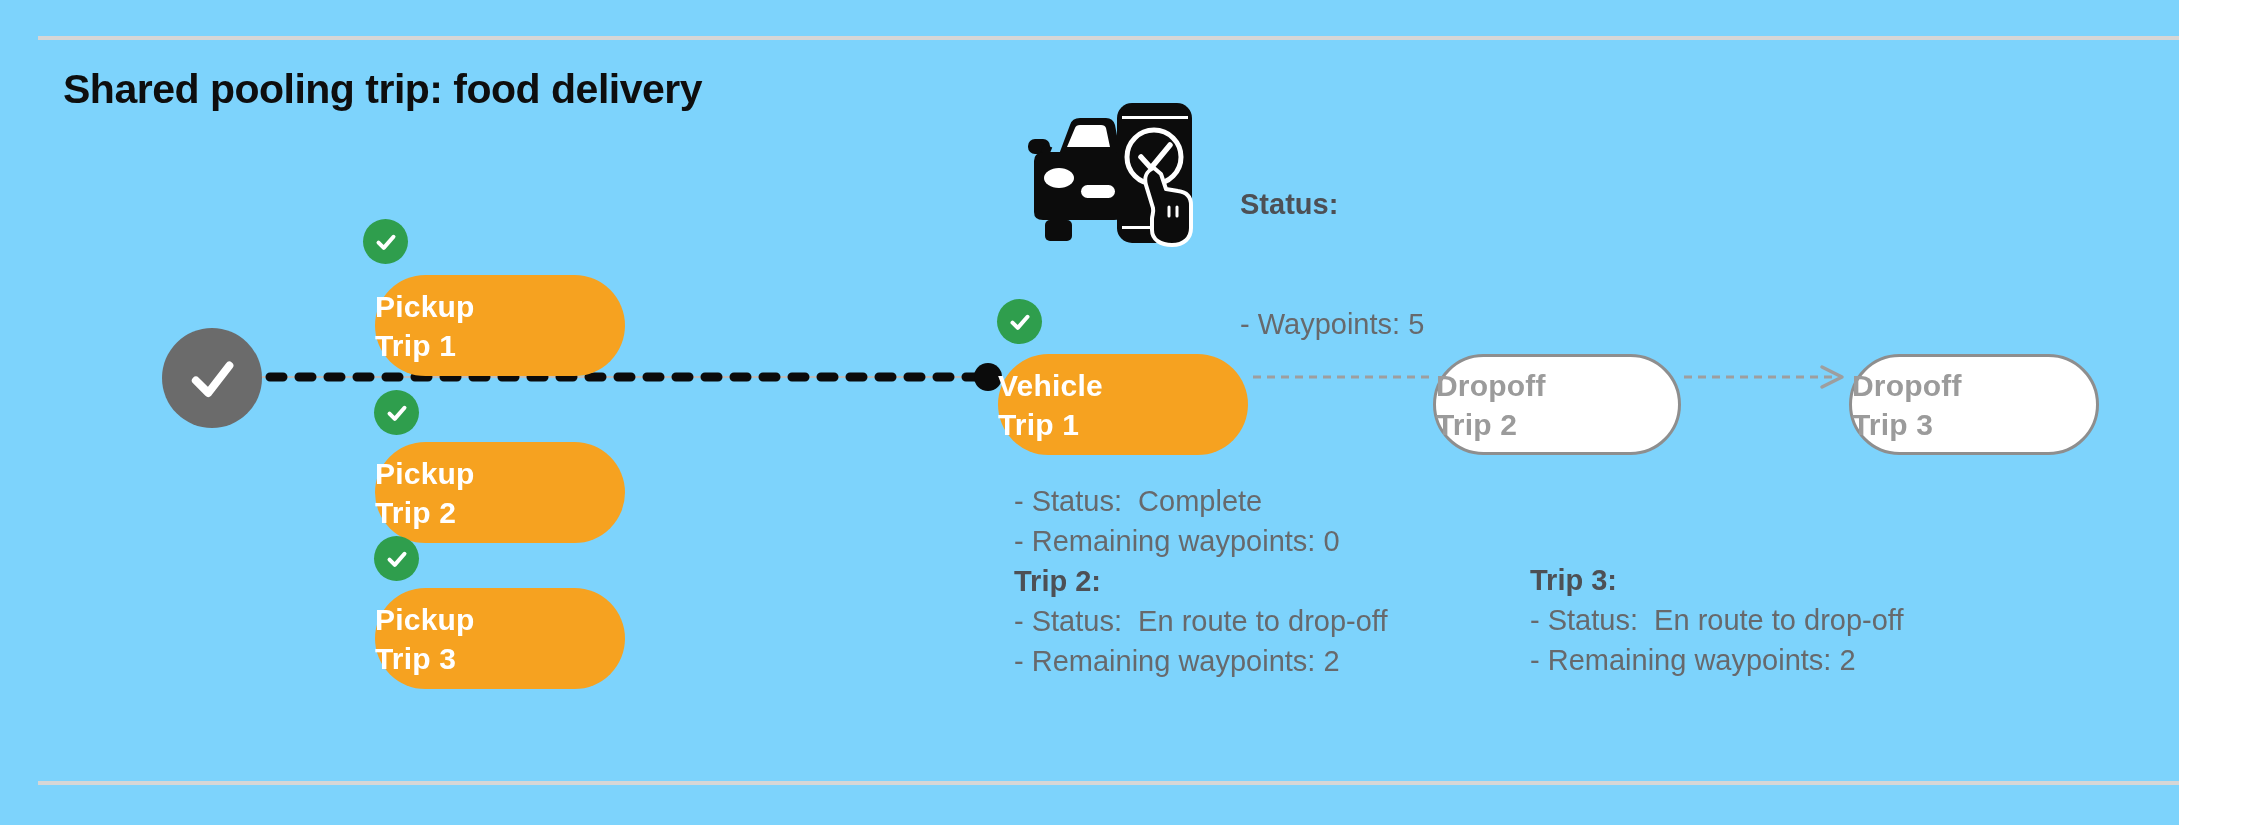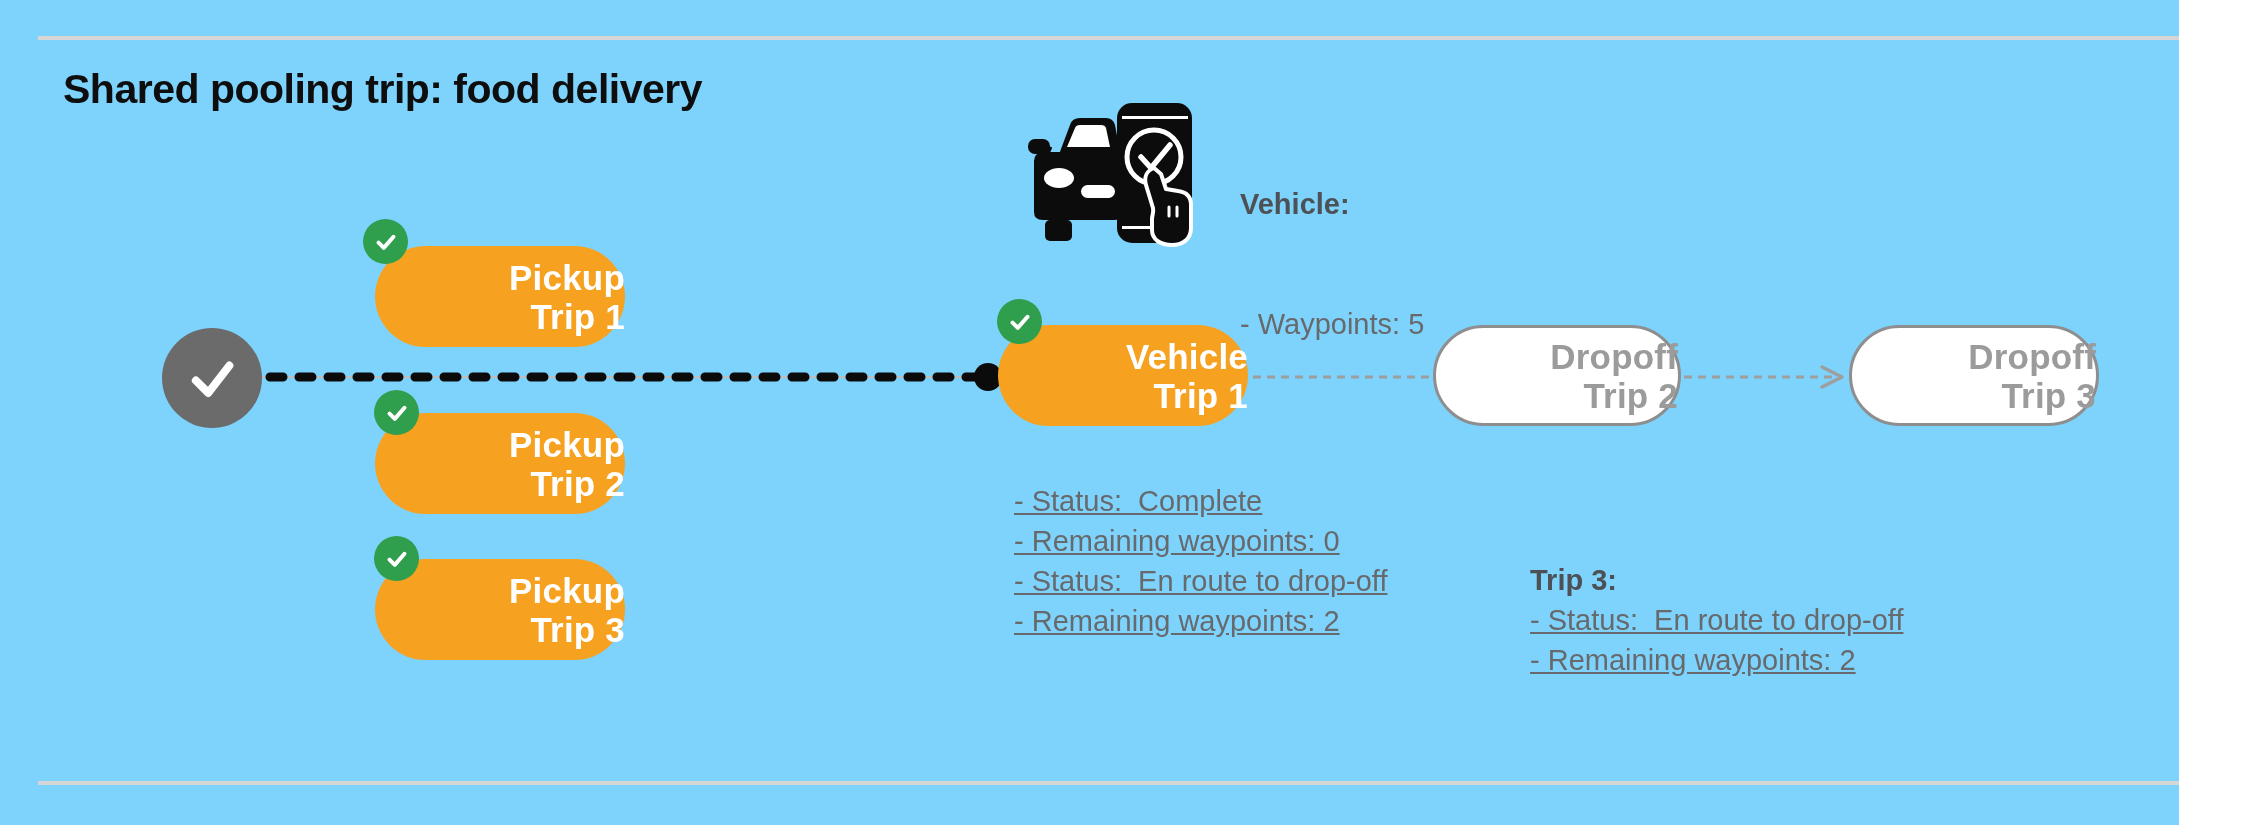--- a/index.html
+++ b/index.html
@@ -48,22 +48,22 @@
     border-radius:50%;background:var(--node-gray);
     display:flex;align-items:center;justify-content:center;
   }
   .start-label{
     position:absolute;left:56px;top:442px;width:300px;
     text-align:center;font-size:30px;line-height:38px;color:#6B6B6B;
   }
   
   .pill{
     position:absolute;width:250px;height:101px;border-radius:52px;
-    display:flex;flex-direction:column;align-items:flex-end;justify-content:center;
-    font-size:35px;font-weight:700;line-height:39px;letter-spacing:0.2px;
+    display:flex;flex-direction:column;align-items:flex-start;justify-content:center;
+    font-size:30px;font-weight:700;line-height:39px;letter-spacing:0.2px;margin-top:29px;
   }
   .pill.active{background:var(--orange);color:#ffffff;}
   .pill.pending{background:#ffffff;border:3px solid var(--pending-border);color:var(--pending-text);}
   .pill-pickup-1{left:375px;top:246px;}
   .pill-pickup-2{left:375px;top:413px;}
   .pill-pickup-3{left:375px;top:559px;}
   .pill-complete-1{left:998px;top:325px;}
   .pill-dropoff-2{left:1433px;top:325px;width:248px;}
   .pill-dropoff-3{left:1849px;top:325px;}
   
@@ -77,21 +77,21 @@
   .badge-2{left:374px;top:390px;}
   .badge-3{left:374px;top:536px;}
   .badge-4{left:997px;top:299px;}
   
   .connector-layer{position:absolute;left:0;top:0;width:2245px;height:825px;pointer-events:none;}
   
   .info-block{
     position:absolute;font-size:29px;line-height:40px;color:var(--body-text);
   }
   .info-block .info-heading{font-weight:700;color:var(--heading-text);white-space:pre-wrap;}
-  .info-block .info-line{white-space:pre-wrap;text-decoration:underline;}
+  .info-block .info-line{white-space:pre-wrap;}
   .info-left{left:1014px;top:481px;}
   .info-right{left:1530px;top:560px;}
 </style>
 </head>
 <body>
 
 <div class="canvas">
 
   <div class="rule top"></div>
   <div class="rule bottom"></div>
@@ -111,21 +111,21 @@
     <rect x="53" y="90" width="34" height="13" rx="6.5" fill="#ffffff"></rect>
     <rect x="89" y="8" width="75" height="140" rx="15" fill="#0C0C0C"></rect>
     <rect x="94" y="21" width="66" height="3" fill="#ffffff"></rect>
     <rect x="94" y="131" width="66" height="3" fill="#ffffff"></rect>
     <circle cx="126" cy="62" r="27" fill="none" stroke="#ffffff" stroke-width="5"></circle>
     <path d="M113 62 l10 11 l19 -23" fill="none" stroke="#ffffff" stroke-width="5.5" stroke-linecap="round" stroke-linejoin="round"></path>
     <path d="M126 73 c-8 3 -10 10 -8 17 l7 23 c1 5 -1 7 -1 11 l0 11 c0 10 9 15 20 15 c12 0 19 -7 19 -17 l0 -23 c0 -9 -5 -13 -13 -14 l-12 -2 -5 -15 z" fill="#0C0C0C" stroke="#ffffff" stroke-width="4" stroke-linejoin="round"></path>
     <path d="M141 121 v-9 M149 121 v-9" stroke="#ffffff" stroke-width="3" stroke-linecap="round"></path>
   </svg>
   <div class="vehicle-text">
-    <div class="lbl">Vehicle:</div>
+    <div class="lbl">Status:</div>
     <div>- Waypoints: 5</div>
   </div>
 
   <svg class="connector-layer" viewBox="0 0 2245 825" aria-hidden="true">
     <line x1="262" y1="377" x2="986" y2="377" stroke="#BDBDBD" stroke-width="2"></line>
     <line x1="270" y1="377" x2="983" y2="377" stroke="var(--line-black)" stroke-width="9" stroke-linecap="round" stroke-dasharray="13 16"></line>
     <circle cx="988" cy="377" r="14" fill="var(--line-black)"></circle>
     <line x1="1253" y1="377" x2="1430" y2="377" stroke="var(--connector-gray)" stroke-width="3" stroke-dasharray="8 6"></line>
     <line x1="1684" y1="377" x2="1832" y2="377" stroke="var(--connector-gray)" stroke-width="3" stroke-dasharray="8 6"></line>
     <path d="M1822 367 L1842 377 L1822 387" fill="none" stroke="var(--connector-gray)" stroke-width="3.5" stroke-linecap="round" stroke-linejoin="round"></path>
@@ -179,20 +179,21 @@
   </div>
   <div class="badge badge-4">
     <svg viewBox="0 0 24 24" aria-hidden="true">
         <path d="M6 12.5 L10.2 16.7 L18 7.8" fill="none" stroke="#ffffff" stroke-width="3.2" stroke-linecap="round" stroke-linejoin="round"></path>
       </svg>
   </div>
 
   <div class="info-block info-left">
     <div class="info-line">- Status:  Complete</div>
     <div class="info-line">- Remaining waypoints: 0</div>
+    <div class="info-heading">Trip 2:</div>
     <div class="info-line">- Status:  En route to drop-off</div>
     <div class="info-line">- Remaining waypoints: 2</div>
   </div>
   <div class="info-block info-right">
     <div class="info-heading">Trip 3:</div>
     <div class="info-line">- Status:  En route to drop-off</div>
     <div class="info-line">- Remaining waypoints: 2</div>
   </div>
 
 </div>

